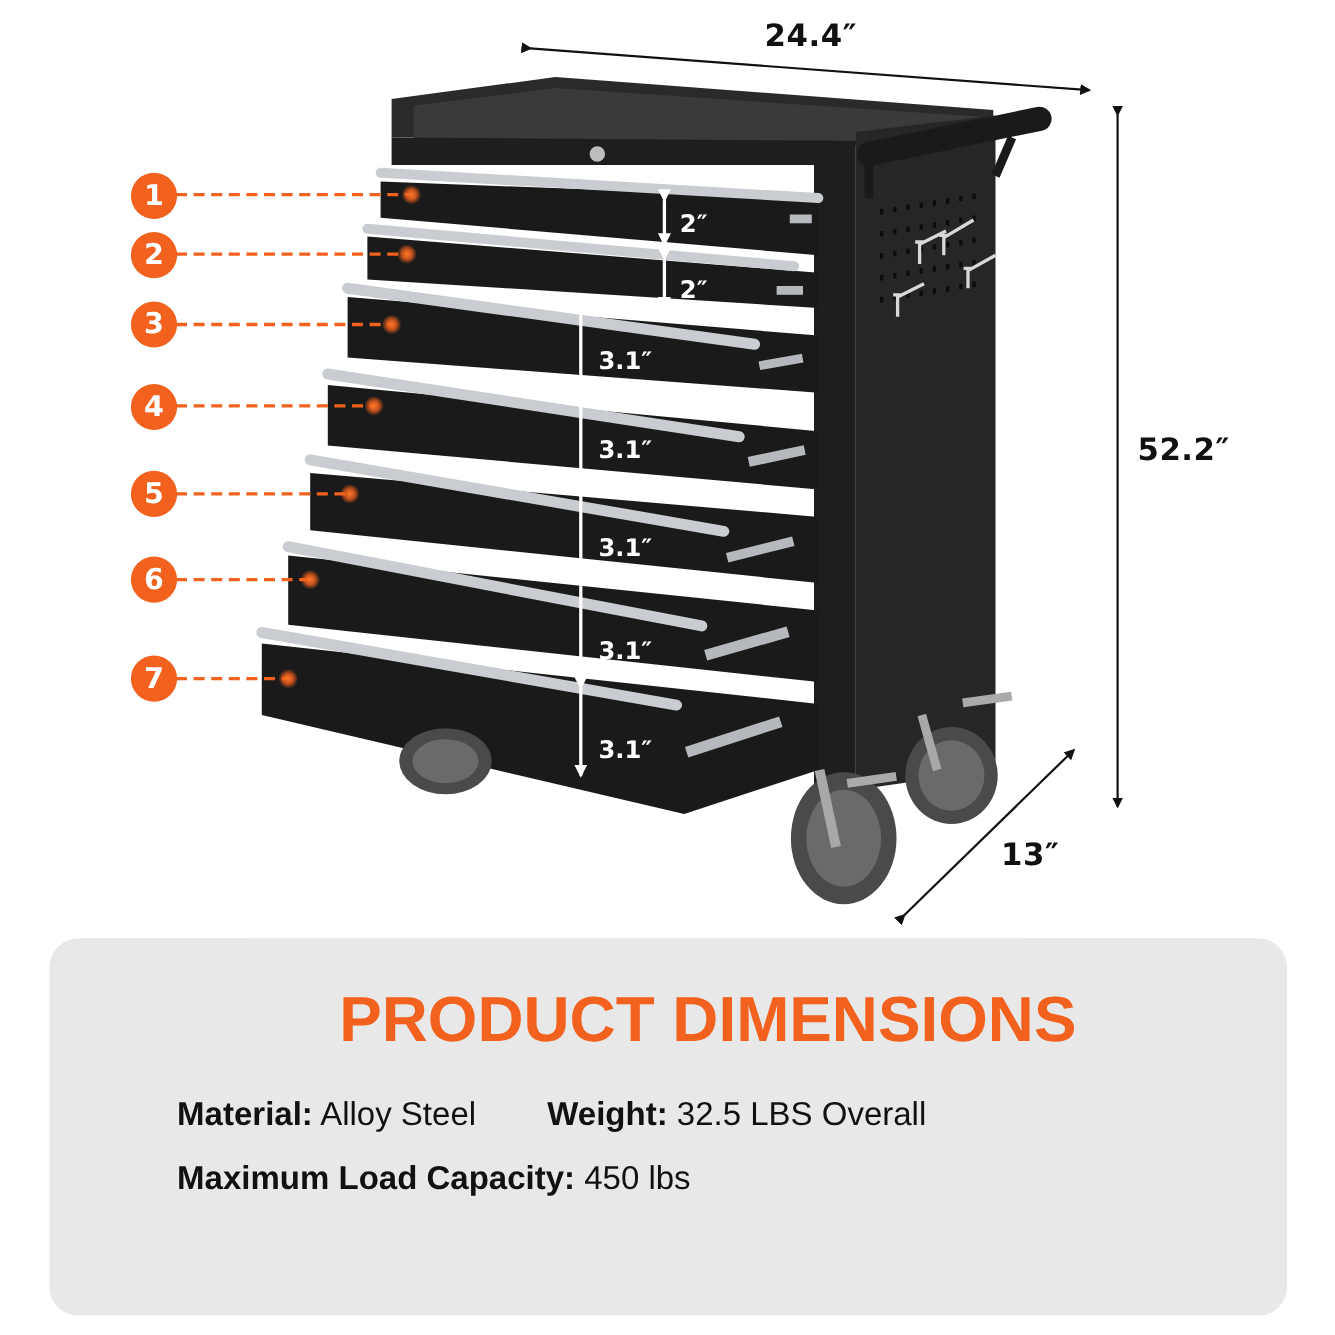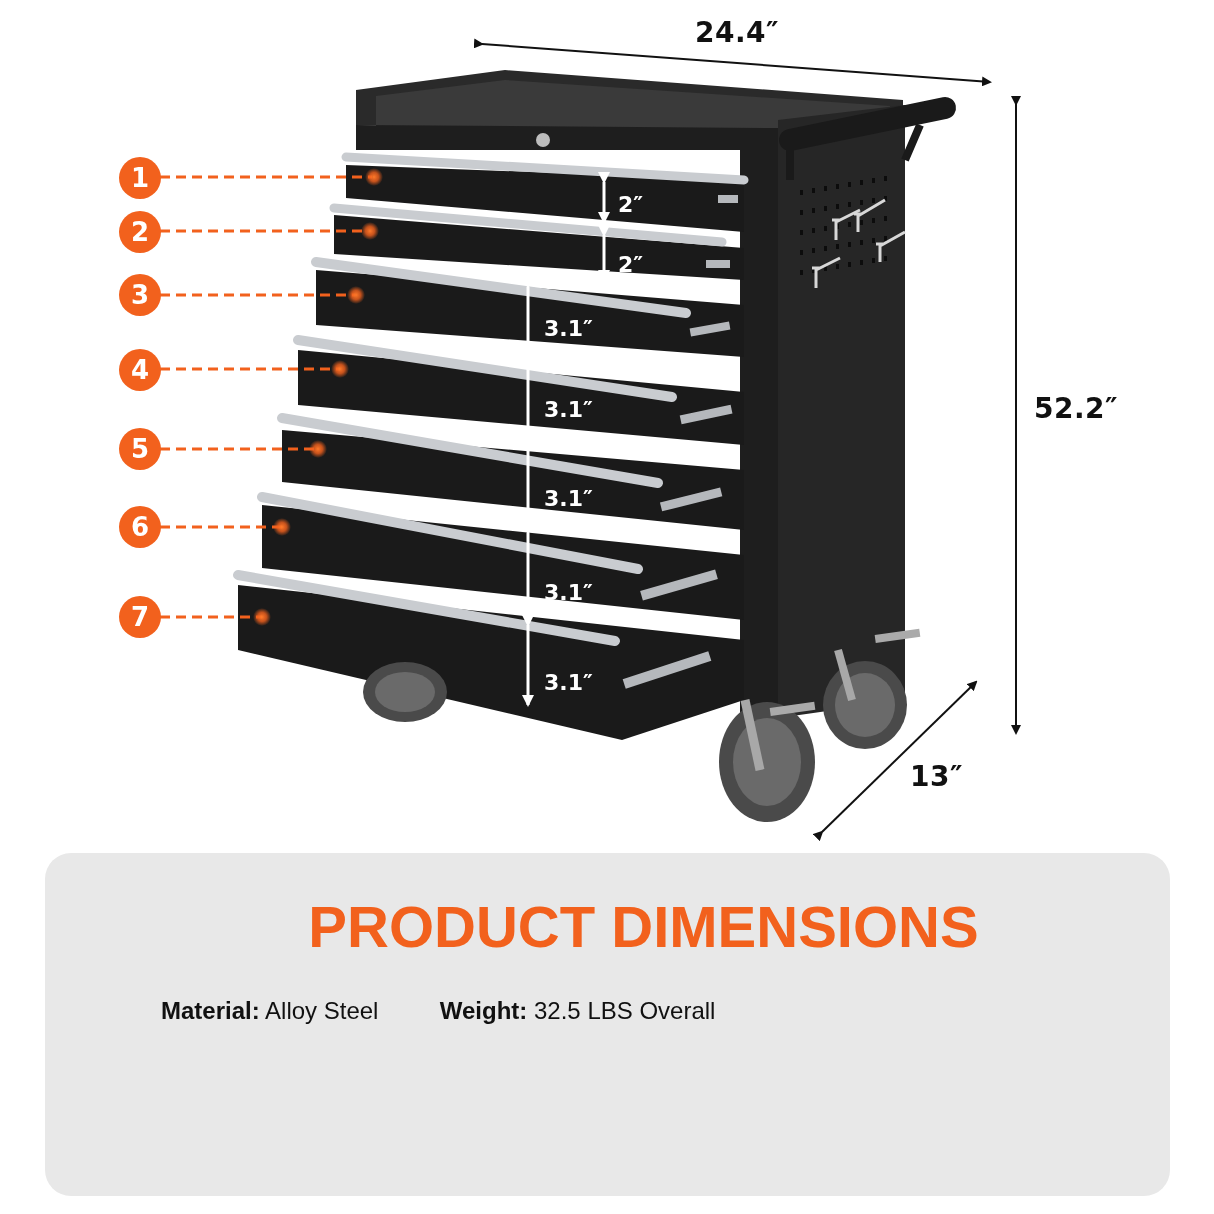--- a/index.html
+++ b/index.html
@@ -4,21 +4,21 @@
 <style>
   html, body { margin:0; padding:0; background:#ffffff; }
   body { width:1214px; height:1214px; position:relative; overflow:hidden; font-family:"DejaVu Sans", sans-serif; }
   .stage { position:absolute; left:0; top:0; width:1214px; height:1214px;padding-left:24px; }
   svg.product { position:absolute; left:0; top:0; }
   .dim-label { position:absolute; font-family:"DejaVu Sans", sans-serif; font-weight:bold; color:#111; font-size:28px; letter-spacing:0.5px; }
   .drawer-dim { position:absolute; font-family:"DejaVu Sans", sans-serif; font-weight:bold; color:#ffffff; font-size:22px; }
   .badge { position:absolute; width:42px; height:42px; border-radius:50%; background:#f2611d; color:#fff; font-weight:bold; font-size:26px; display:flex; align-items:center; justify-content:center; font-family:"DejaVu Sans", sans-serif; }
   .info-panel { position:absolute; left:45px; top:853px; width:1125px; height:343px; background:#e8e8e8; border-radius:26px; }
   .info-title { position:absolute; left:0; width:1125px; top:40px; text-align:center; color:#f2611d; font-weight:bold; font-size:58px; font-family:"Liberation Sans", sans-serif; letter-spacing:0px;margin-left:36px; }
-  .spec-row { position:absolute; left:116px; font-size:24px; color:#111; font-family:"Liberation Sans", sans-serif; white-space:nowrap; }
+  .spec-row { position:absolute; left:116px; font-size:30px; color:#111; font-family:"Liberation Sans", sans-serif; white-space:nowrap; }
   .spec-row b { font-weight:bold; }
   .spec-gap { display:inline-block; width:48px; }
 </style>
 </head>
 <body>
 
 <div class="stage">
 
   <svg class="product" width="1214" height="850" viewBox="0 0 1214 850">
     <defs>
@@ -201,14 +201,18 @@
 
   <div class="info-panel">
     <div class="info-title">PRODUCT DIMENSIONS</div>
     <div class="spec-row" style="top:144px;">
       <b>Material:</b>
       <span>Alloy Steel</span>
       <span class="spec-gap"></span>
       <b>Weight:</b>
       <span>32.5 LBS Overall</span>
     </div>
+    <div class="spec-row" style="top:202px;">
+      <b>Maximum Load Capacity:</b>
+      <span>450 lbs</span>
+    </div>
   </div>
 </div>
 
 </body></html>

